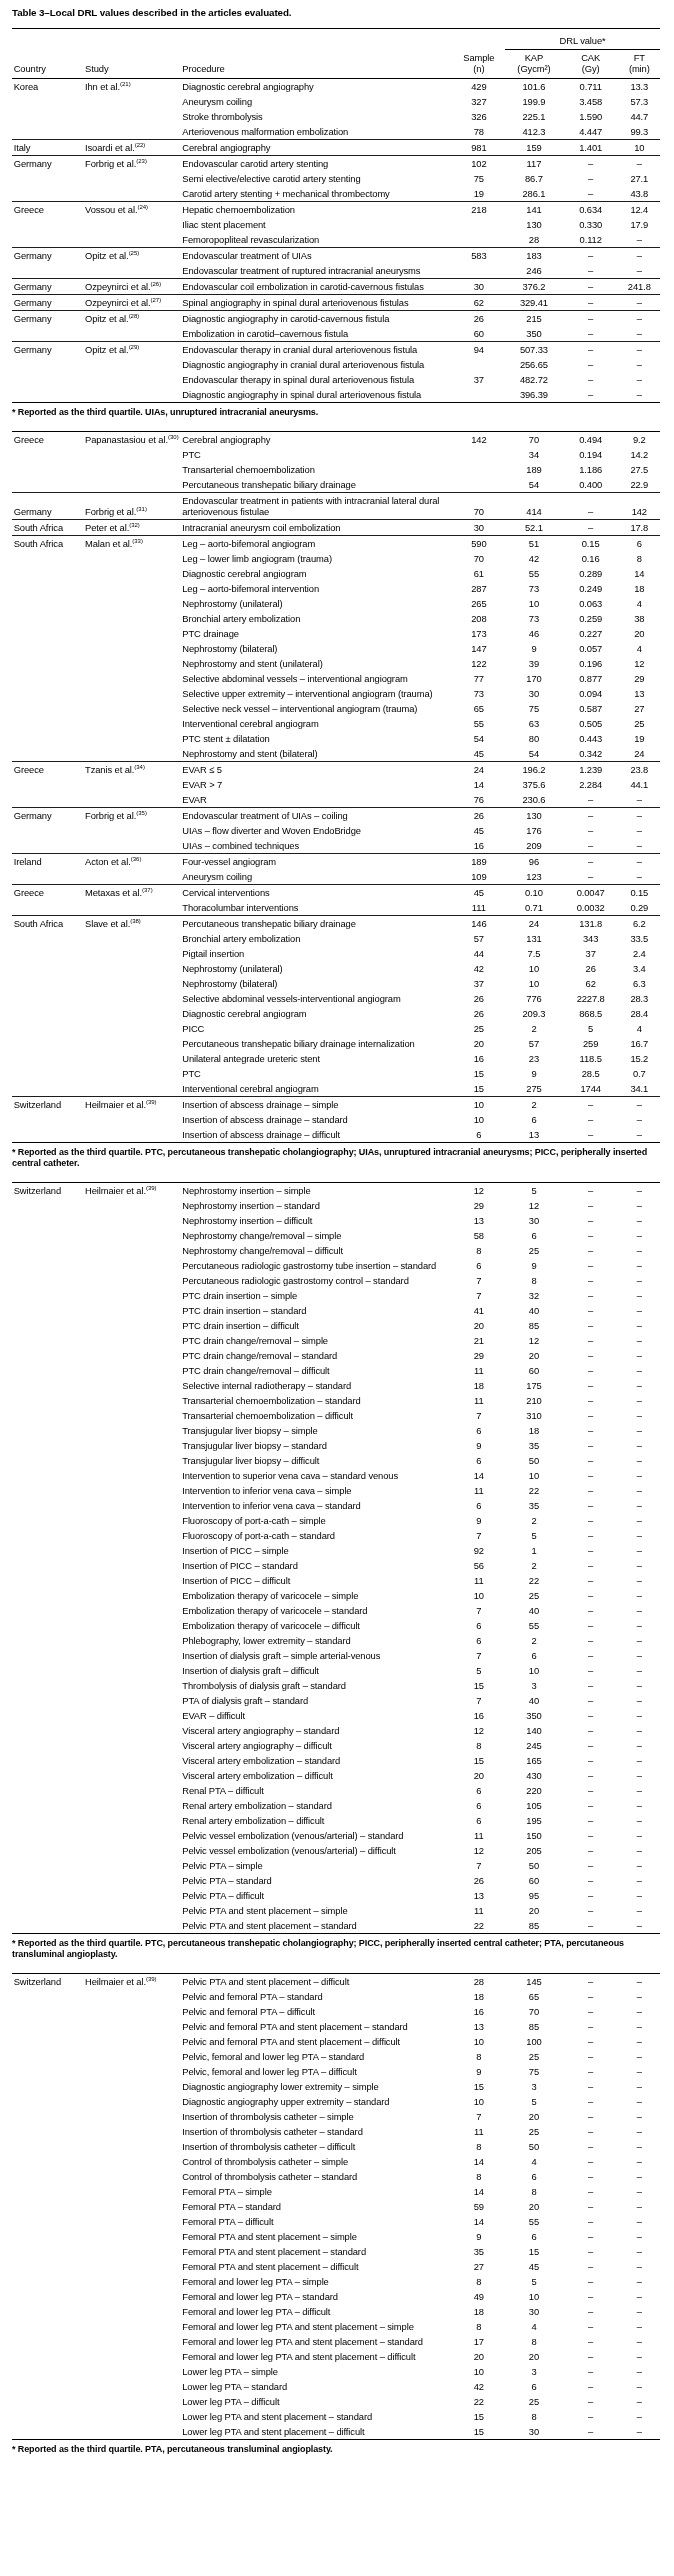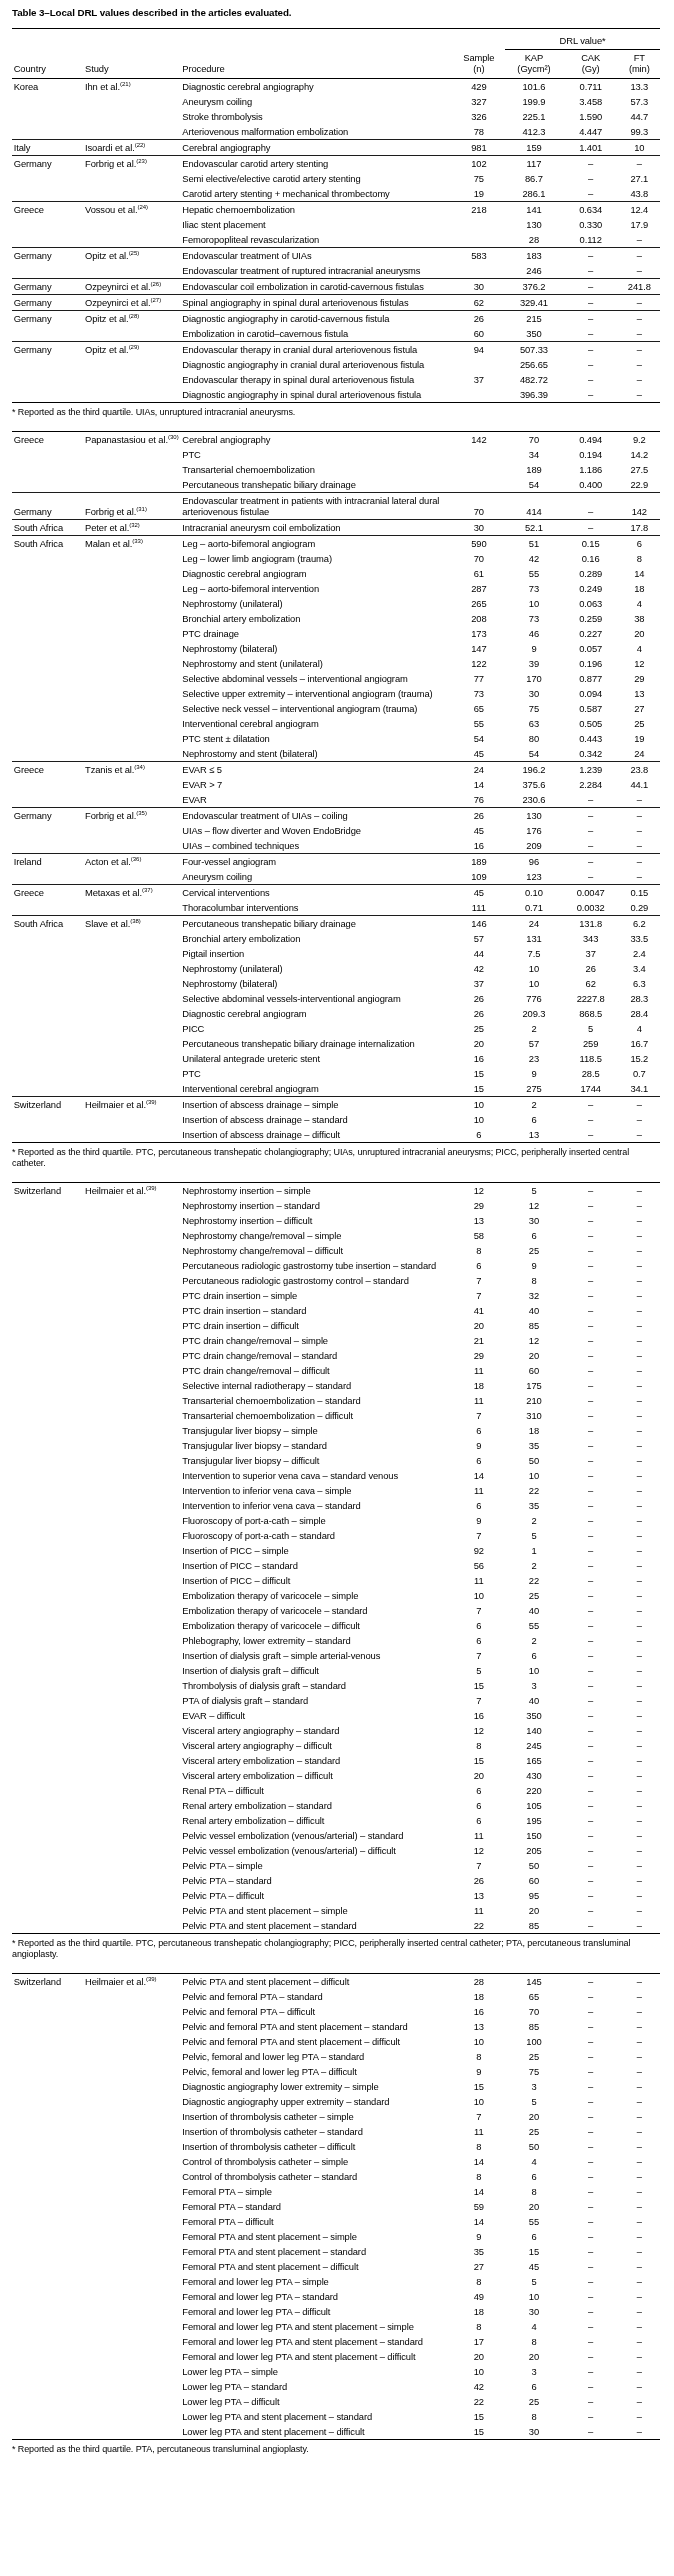--- a/index.html
+++ b/index.html
@@ -11,21 +11,21 @@
   thead{border-top:1.4px solid #000;border-bottom:1.2px solid #000;}
   thead th{font-weight:400;vertical-align:bottom;text-align:left;padding-bottom:4px;}
   thead th.num{text-align:center;}
   thead th .hl{display:block;text-align:inherit;}
   th.drl-head{border-bottom:0.9px solid #000;text-align:center;padding:6px 5.1px 2.6px 5.1px;font-weight:400;}
   th.spacer{border-bottom:none;}
   tbody.group{border-top:0.9px solid #1c1c1c;}
   tbody.group td{vertical-align:bottom;}
   td.num{text-align:center;}
   td.proc{padding-right:10.2px;}
-  tbody.footnote td{border-top:1.2px solid #000;border-bottom:1.2px solid #000;font-size:9px;letter-spacing:-0.1px;padding:4.3px 0 12.8px 0;}
+  tbody.footnote td{border-top:1.2px solid #000;border-bottom:1.2px solid #000;font-size:9px;letter-spacing:-0.1px;padding:4.3px 0 12.8px 0;font-weight:bold;}
   tbody.footnote.last td{border-bottom:none;}
   sup{font-size:6px;line-height:0;vertical-align:super;letter-spacing:0;}
 </style>
 </head>
 <body>
 
 <div class="page">
   <div class="title"><span>Table 3</span><span>–Local DRL values described in the articles evaluated.</span></div>
 
   <table>

